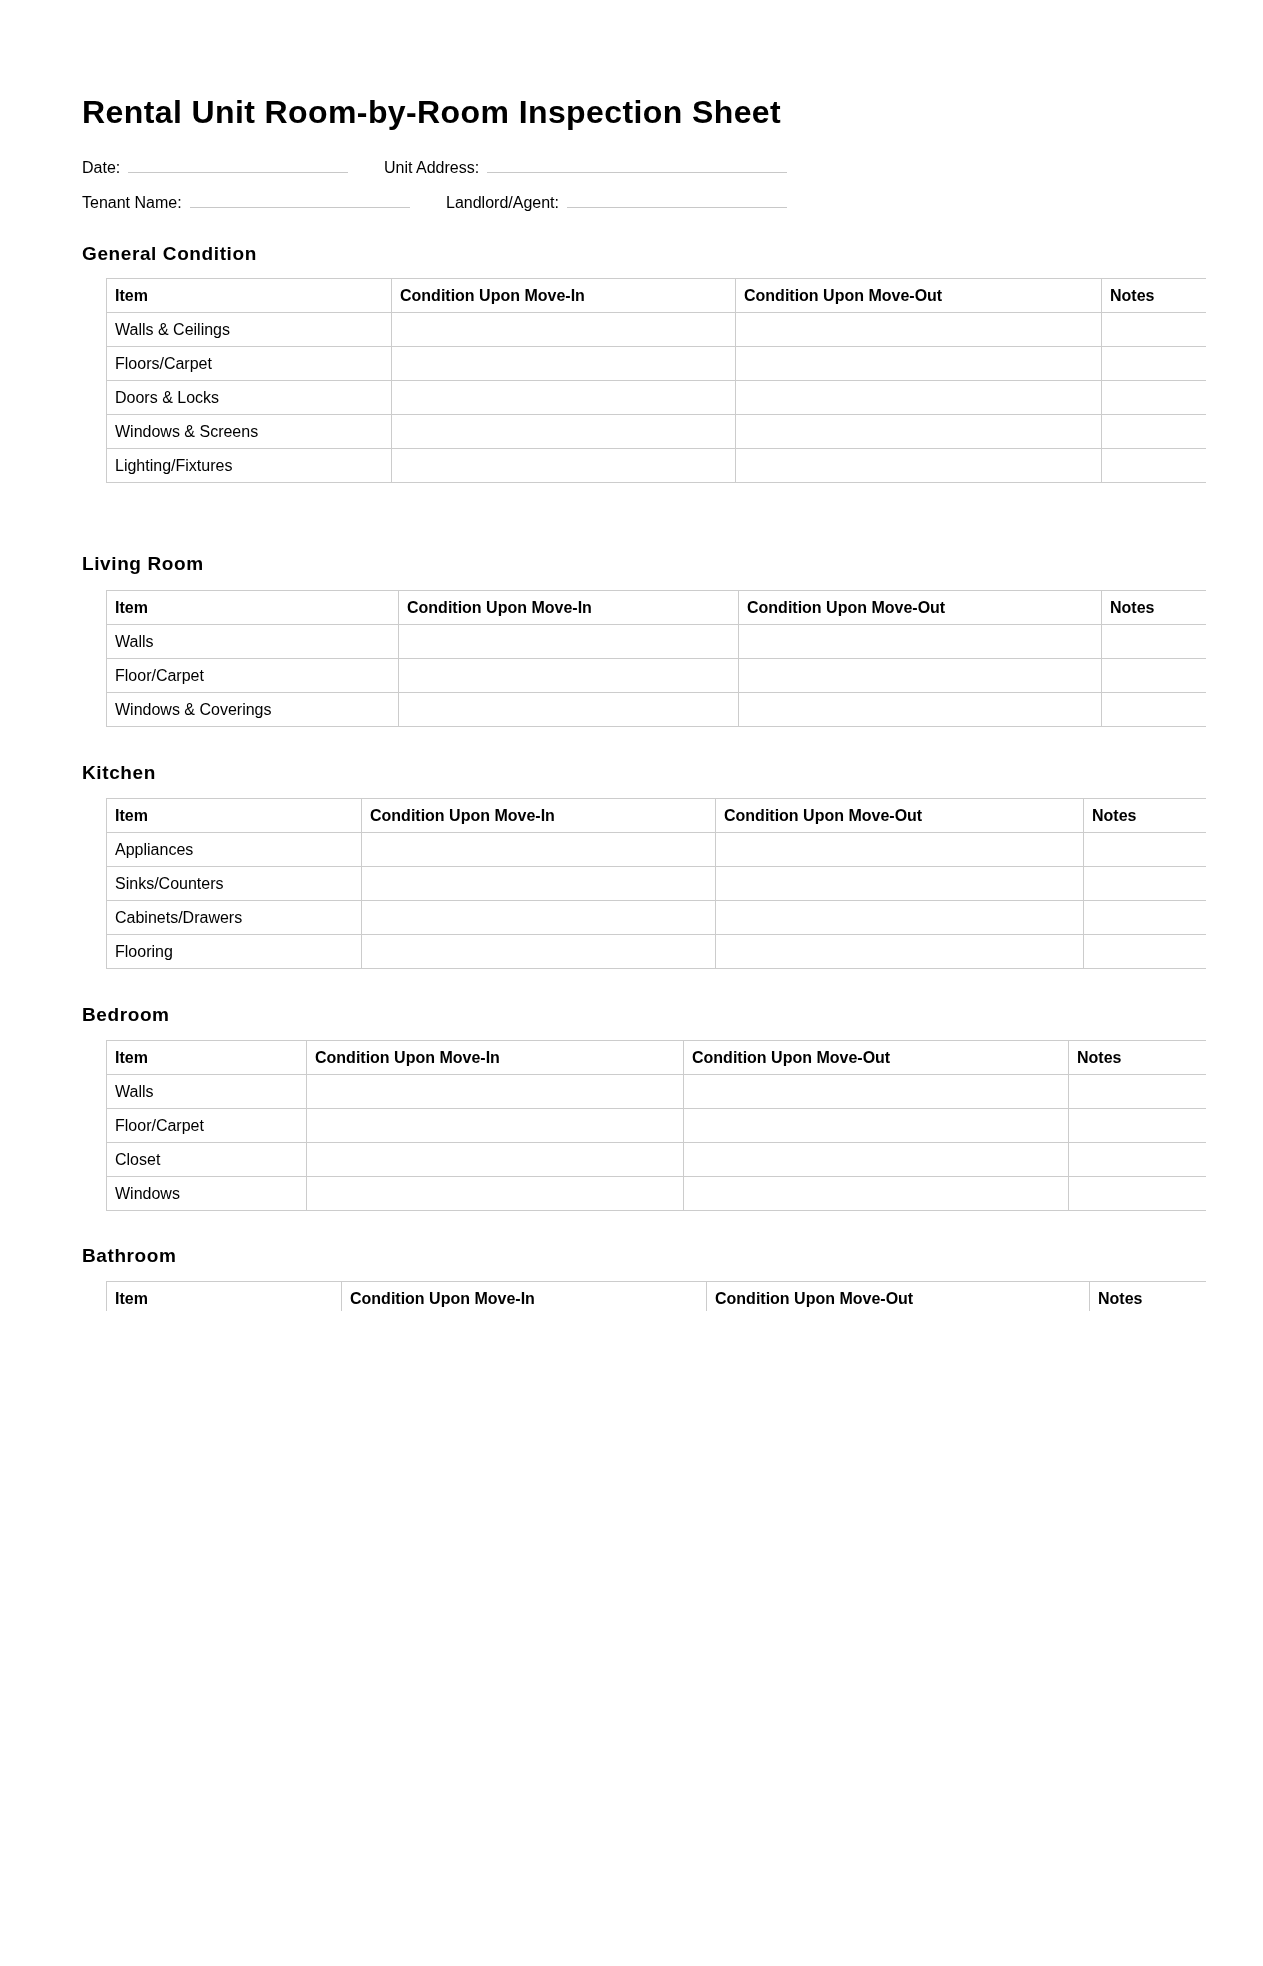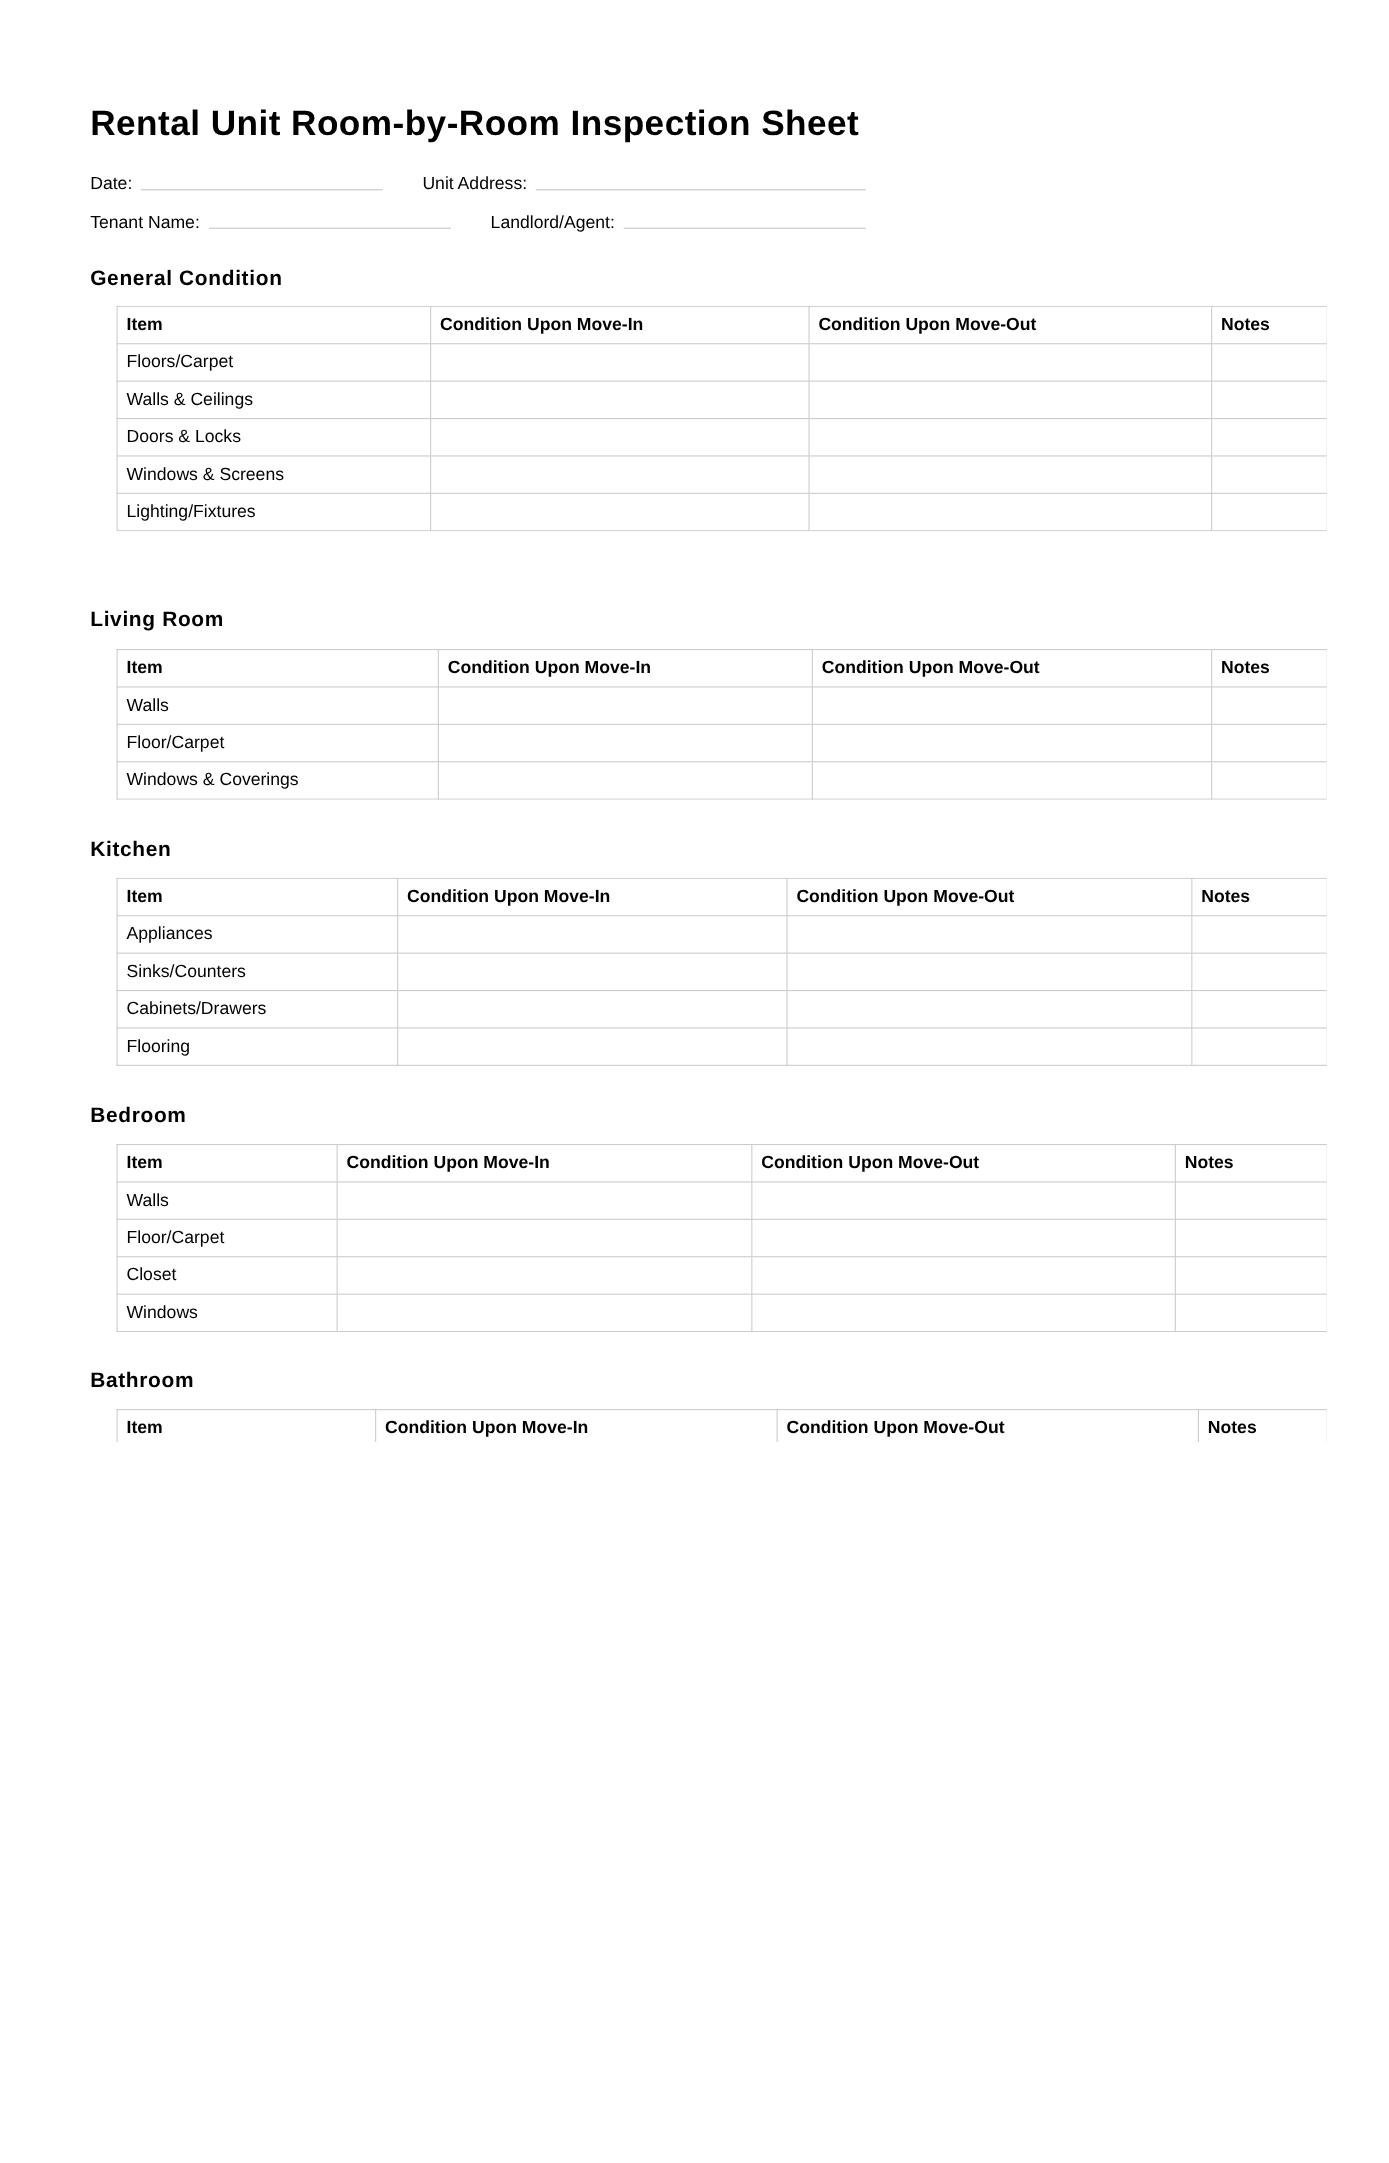--- a/index.html
+++ b/index.html
@@ -65,27 +65,27 @@
           <col style="width:105px">
         </colgroup>
       <tbody>
           <tr>
         <th>Item</th>
         <th>Condition Upon Move-In</th>
         <th>Condition Upon Move-Out</th>
         <th>Notes</th>
       </tr>
       <tr>
+            <td>Walls &amp; Ceilings</td>
+            <td class="blank"></td>
+            <td class="blank"></td>
+            <td class="blank"></td>
+          </tr>
+      <tr>
             <td>Floors/Carpet</td>
-            <td class="blank"></td>
-            <td class="blank"></td>
-            <td class="blank"></td>
-          </tr>
-      <tr>
-            <td>Walls &amp; Ceilings</td>
             <td class="blank"></td>
             <td class="blank"></td>
             <td class="blank"></td>
           </tr>
       <tr>
             <td>Doors &amp; Locks</td>
             <td class="blank"></td>
             <td class="blank"></td>
             <td class="blank"></td>
           </tr>

